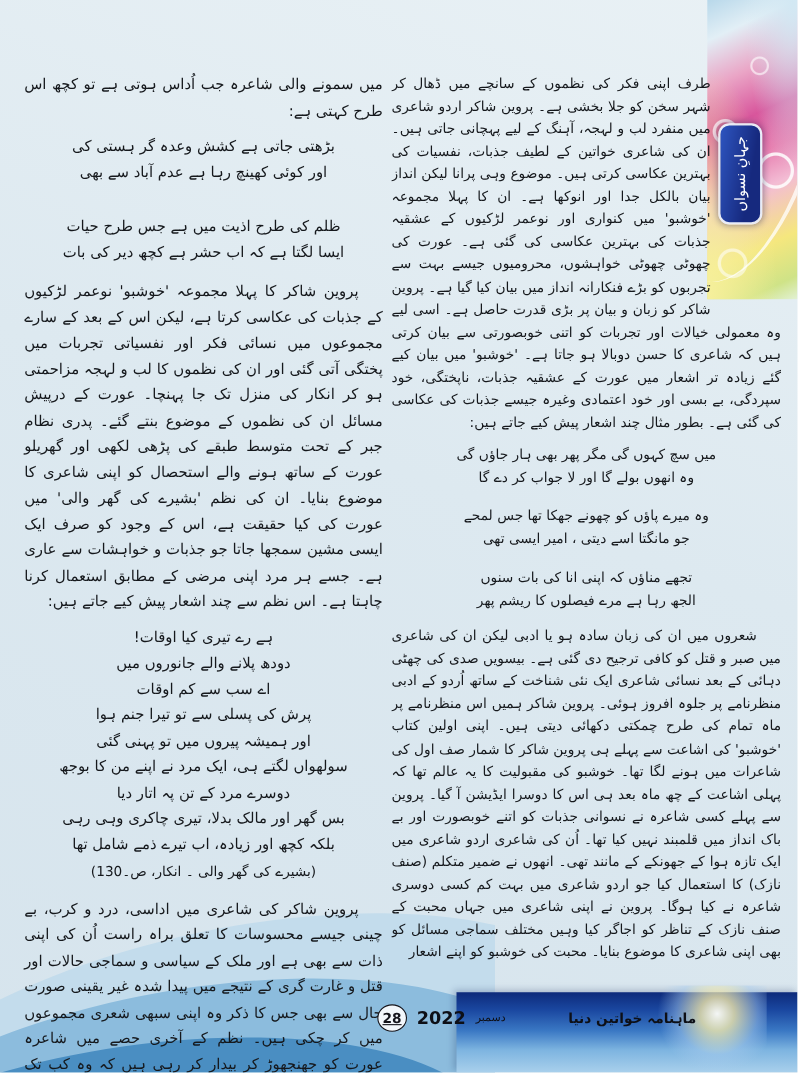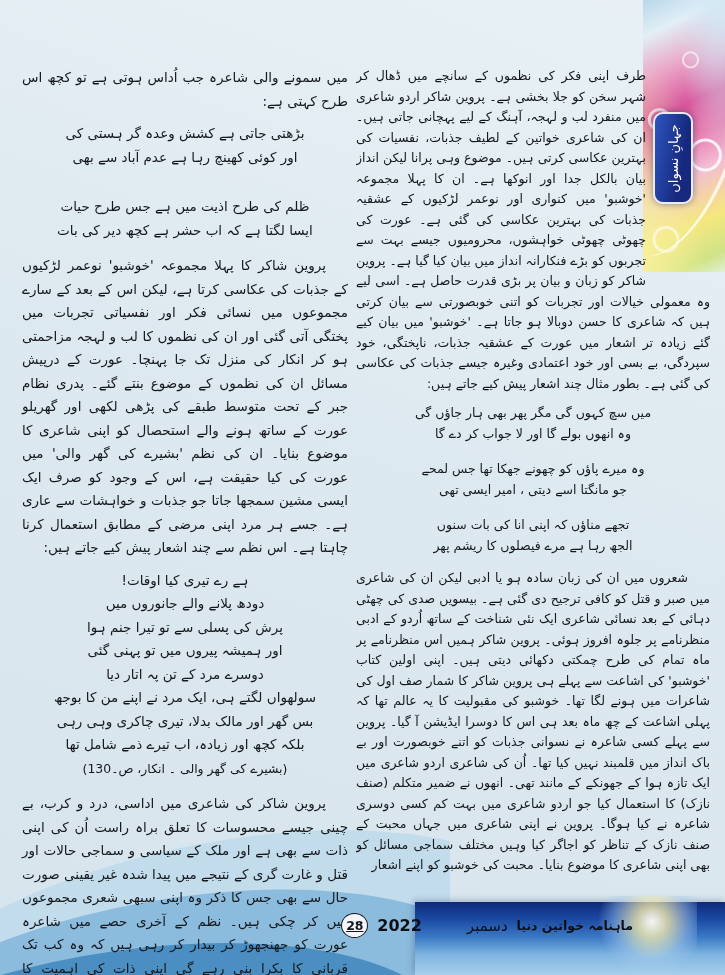--- a/index.html
+++ b/index.html
@@ -79,22 +79,22 @@
   }
   .globe{
     position:absolute;right:28px;top:-6px;width:100px;height:80px;z-index:1;
     background:radial-gradient(circle at 55% 32%, rgba(255,255,250,.95) 0%, rgba(255,241,170,.75) 20%, rgba(170,205,238,.45) 48%, rgba(30,80,160,0) 70%);
   }
   .footer-row{
     position:absolute;top:11px;right:92px;z-index:2;
     direction:rtl;display:flex;align-items:center;gap:9px;
     color:#0d0f16;
   }
-  .magazine-name{font-size:12.5px;font-weight:bold;white-space:nowrap;}
-  .month-name{font-size:15px;white-space:nowrap;margin-left:36px;}
+  .magazine-name{font-size:12.5px;font-weight:bold;white-space:nowrap;margin-left:48px;}
+  .month-name{font-size:10px;white-space:nowrap;}
   .year-number{font-size:16px;font-weight:bold;font-family:"DejaVu Sans",sans-serif;}
   .page-circle{
     width:25px;height:23px;border-radius:50%;
     background:#f3f7fb;border:1.5px solid #15151c;
     display:flex;align-items:center;justify-content:center;
     font-size:12.5px;font-weight:bold;color:#15151c;text-decoration:underline;
   }
 </style>
 </head>
 <body>
@@ -136,24 +136,25 @@
         <div class="vline">اور کوئی کھینچ رہا ہے عدم آباد سے بھی</div>
       </div>
       <div class="block verse">
         <div class="vline">ظلم کی طرح اذیت میں ہے جس طرح حیات</div>
         <div class="vline">ایسا لگتا ہے کہ اب حشر ہے کچھ دیر کی بات</div>
       </div>
       <div class="block para indent">پروین شاکر کا پہلا مجموعہ 'خوشبو' نوعمر لڑکیوں کے جذبات کی عکاسی کرتا ہے، لیکن اس کے بعد کے سارے مجموعوں میں نسائی فکر اور نفسیاتی تجربات میں پختگی آتی گئی اور ان کی نظموں کا لب و لہجہ مزاحمتی ہو کر انکار کی منزل تک جا پہنچا۔ عورت کے درپیش مسائل ان کی نظموں کے موضوع بنتے گئے۔ پدری نظام جبر کے تحت متوسط طبقے کی پڑھی لکھی اور گھریلو عورت کے ساتھ ہونے والے استحصال کو اپنی شاعری کا موضوع بنایا۔ ان کی نظم 'بشیرے کی گھر والی' میں عورت کی کیا حقیقت ہے، اس کے وجود کو صرف ایک ایسی مشین سمجھا جاتا جو جذبات و خواہشات سے عاری ہے۔ جسے ہر مرد اپنی مرضی کے مطابق استعمال کرنا چاہتا ہے۔ اس نظم سے چند اشعار پیش کیے جاتے ہیں:</div>
       <div class="block verse">
         <div class="vline">ہے رے تیری کیا اوقات!</div>
         <div class="vline">دودھ پلانے والے جانوروں میں</div>
+        <div class="vline">اے سب سے کم اوقات</div>
         <div class="vline">پرش کی پسلی سے تو تیرا جنم ہوا</div>
         <div class="vline">اور ہمیشہ پیروں میں تو پہنی گئی</div>
+        <div class="vline">سولھواں لگتے ہی، ایک مرد نے اپنے من کا بوجھ</div>
         <div class="vline">دوسرے مرد کے تن پہ اتار دیا</div>
-        <div class="vline">سولھواں لگتے ہی، ایک مرد نے اپنے من کا بوجھ</div>
         <div class="vline">بس گھر اور مالک بدلا، تیری چاکری وہی رہی</div>
         <div class="vline">بلکہ کچھ اور زیادہ، اب تیرے ذمے شامل تھا</div>
         <div class="vline cite">(بشیرے کی گھر والی ۔ انکار، ص۔130)</div>
       </div>
       <div class="block para indent">پروین شاکر کی شاعری میں اداسی، درد و کرب، بے چینی جیسے محسوسات کا تعلق براہ راست اُن کی اپنی ذات سے بھی ہے اور ملک کے سیاسی و سماجی حالات اور قتل و غارت گری کے نتیجے میں پیدا شدہ غیر یقینی صورت حال سے بھی جس کا ذکر وہ اپنی سبھی شعری مجموعوں میں کر چکی ہیں۔ نظم کے آخری حصے میں شاعرہ عورت کو جھنجھوڑ کر بیدار کر رہی ہیں کہ وہ کب تک قربانی کا بکرا بنی رہے گی اپنی ذات کی اہمیت کا احساس کرنا کب سیکھے گی۔</div>
     </div>
 
   <div class="footer">
     <div class="globe"></div>
     <div class="footer-row">

